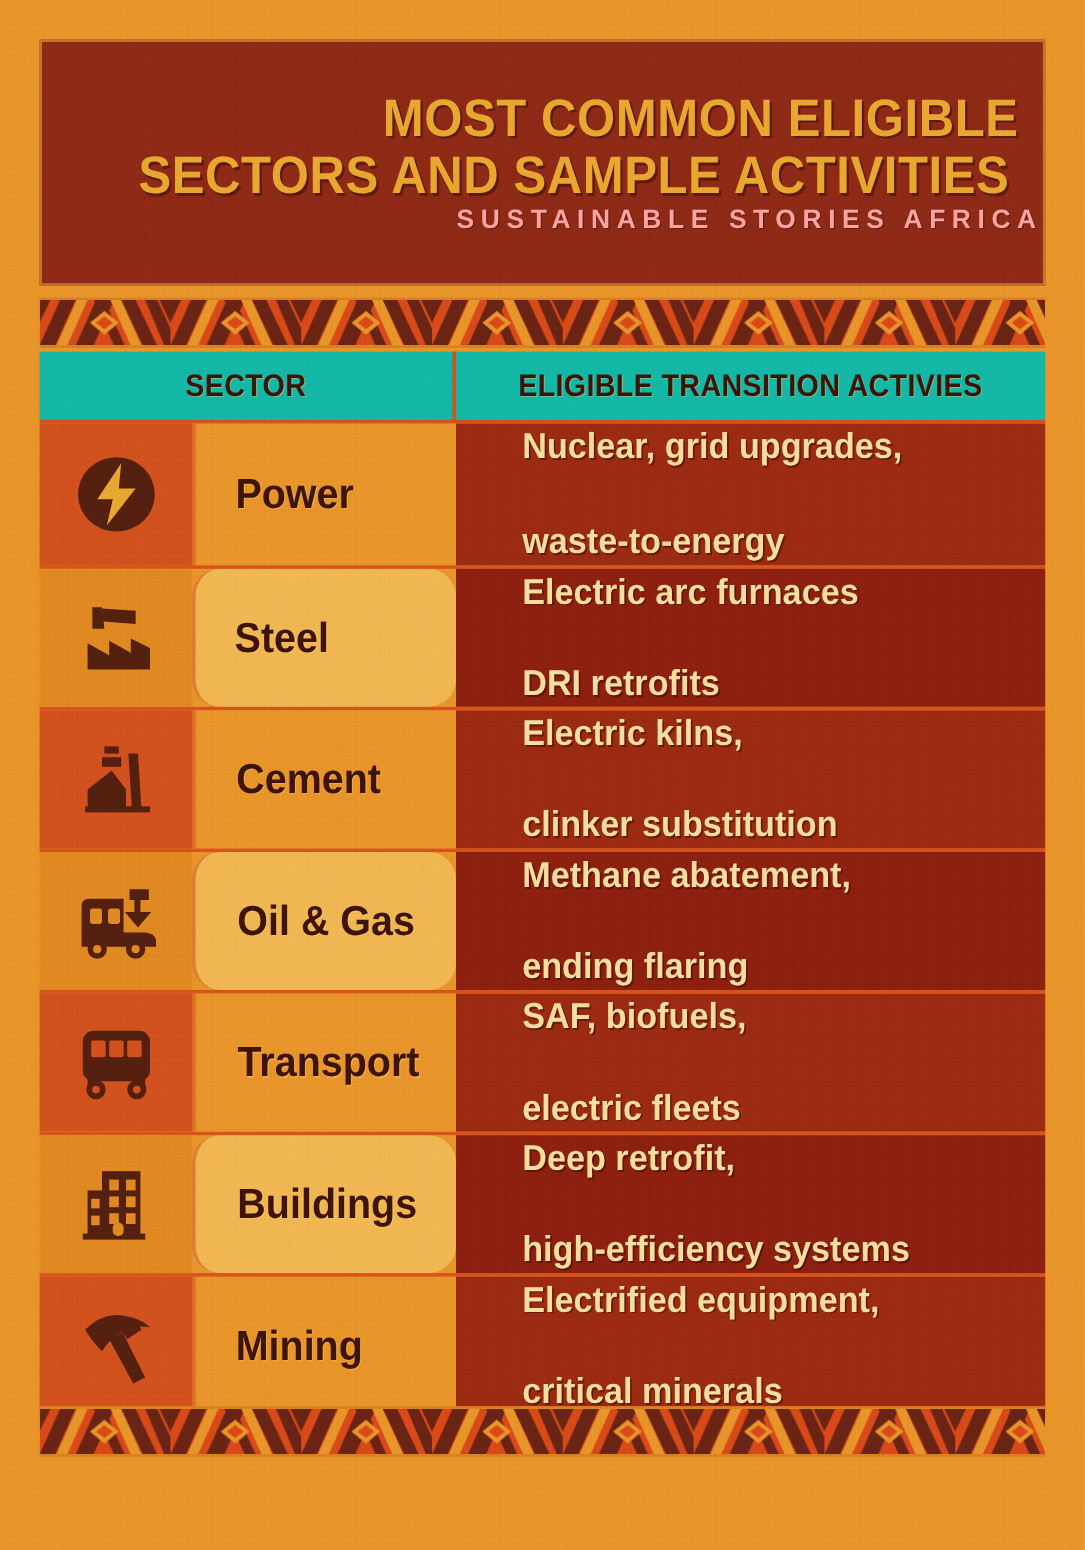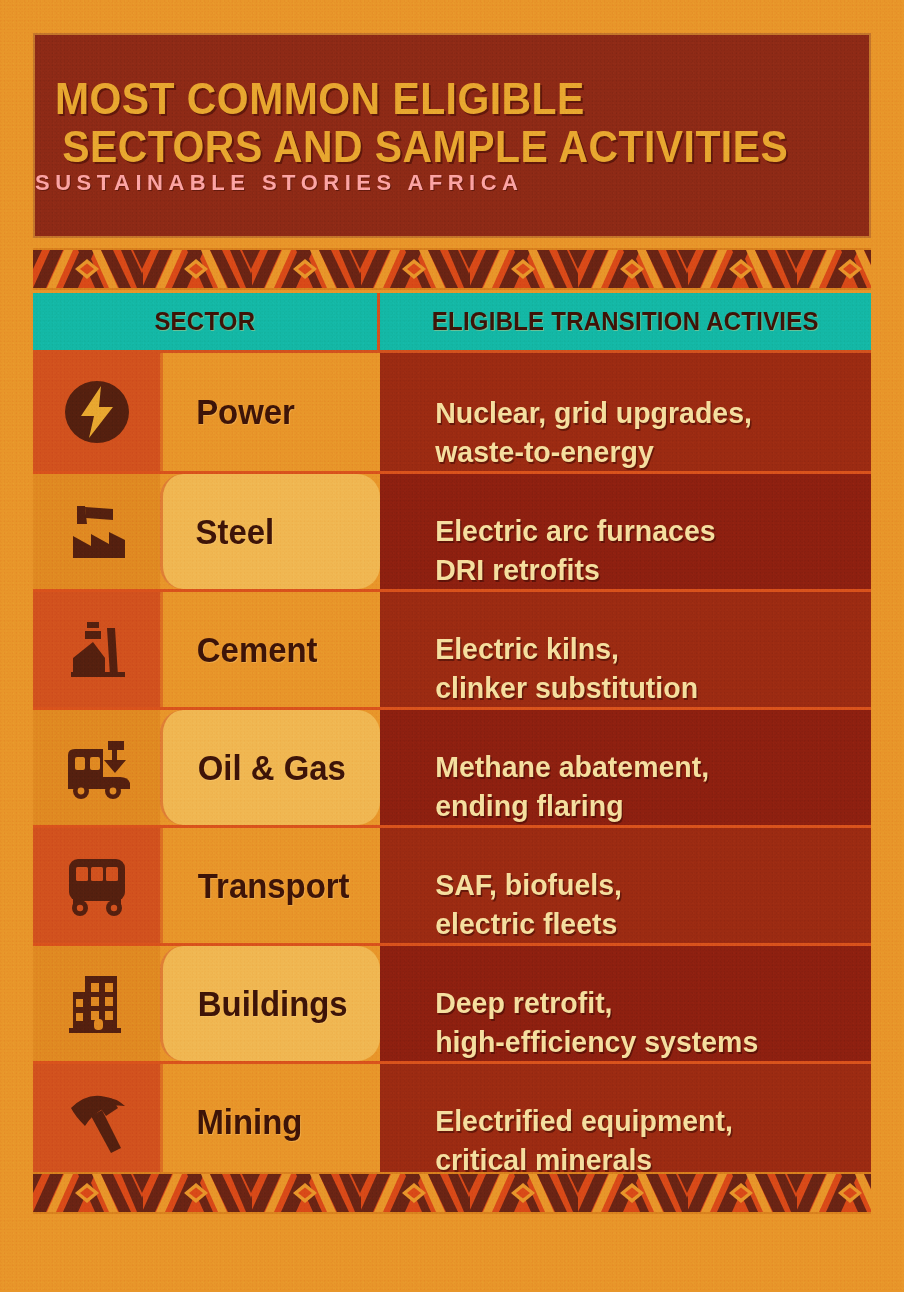--- a/index.html
+++ b/index.html
@@ -24,21 +24,21 @@
   }
 
   .poster{ position:relative; width:904px; height:1292px; }
 
   
   .title-plaque{
     position:absolute; left:33px; top:33px; width:838px; height:205px;
     background:#8E2A16;
     border:2px solid #C4762B;
     display:flex; flex-direction:column;
-    align-items:flex-start; justify-content:center;
+    align-items:flex-end; justify-content:center;
   }
   .title-line{
     color:#E8A830;
     font-family:"Liberation Sans Narrow","Liberation Sans",sans-serif;
     font-weight:bold;
     font-size:44px;
     letter-spacing:.5px;
     line-height:1.08;
     text-align:center;
     transform:scaleX(.93);
@@ -94,21 +94,21 @@
   }
   .name-cell{
     width:220px; display:flex; align-items:center; padding-left:30px;
     color:#3E1408;
     font-family:"Liberation Sans Narrow","Liberation Sans",sans-serif;
     font-weight:bold; font-size:35px;
     text-shadow:1px 1px 0 rgba(255,215,140,.30);
   }
   .name-cell span{ transform:scaleX(.94); display:inline-block; }
   .act-cell{
-    flex:1; display:flex; flex-direction:column; justify-content:flex-end;
+    flex:1; display:flex; flex-direction:column; justify-content:space-between;
     padding-left:44px;
     background:#9C2B12;
     color:#F5DFA0;
     font-family:"Liberation Sans Narrow","Liberation Sans",sans-serif;
     font-weight:bold; font-size:30px; line-height:1.30;
     text-shadow:1.5px 1.5px 0 rgba(60,10,4,.55);
   }
   .act-cell .l{ transform:scaleX(.95); display:inline-block; }
 
   

